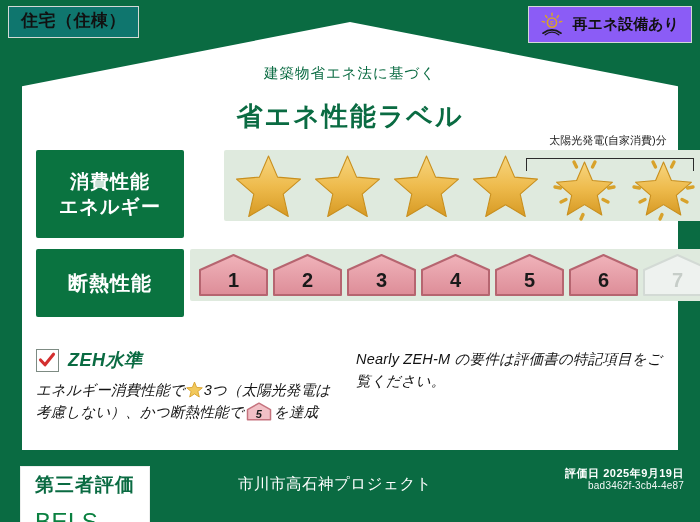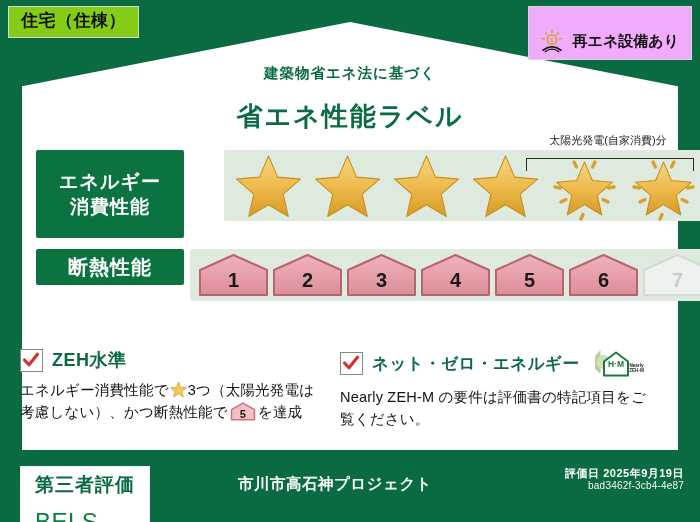--- a/index.html
+++ b/index.html
@@ -17,43 +17,43 @@
   .house-panel{
     position:absolute;left:22px;top:22px;width:656px;height:428px;
     background:#ffffff;
     clip-path:polygon(0% 15.0%, 50% 0%, 100% 15.0%, 100% 100%, 0% 100%);
     -webkit-clip-path:polygon(0% 15.0%, 50% 0%, 100% 15.0%, 100% 100%, 0% 100%);
   }
 
   
   .tag-dwelling{
     position:absolute;left:8px;top:6px;
-    background:#84cc16;border:1px solid #d4d9d6;
+    background:#0f766e;border:1px solid #d4d9d6;
     padding:5px 12px 6px 12px;
     font-size:17px;font-weight:bold;color:#111;
     letter-spacing:.5px;z-index:6;line-height:1.1;
   }
 
   
   .badge-renew{
     position:absolute;right:8px;top:6px;
-    background:#f0abfc;border:1px solid #d4d9d6;
-    padding:22px 12px 6px 10px;
+    background:#8b5cf6;border:1px solid #d4d9d6;
+    padding:5px 12px 6px 10px;
     display:flex;align-items:center;gap:8px;
     font-size:15px;font-weight:bold;color:#111;
     z-index:6;line-height:1.1;
   }
   .sun-icon{width:26px;height:24px;flex:0 0 auto;}
 
   
   .heading-wrap{
     position:absolute;left:0;right:0;top:64px;text-align:center;z-index:5;
   }
   .h-sub{
-    font-size:14.5px;font-weight:bold;color:#0a6b42;letter-spacing:1px;
+    font-size:14.5px;font-weight:normal;color:#0a6b42;letter-spacing:1px;
     margin:0 0 4px 0;
   }
   .h-main{
     font-size:26px;font-weight:bold;color:#0a6b42;letter-spacing:2px;
     margin:16px;
   }
 
   
   .rows{
     position:absolute;left:36px;top:150px;width:630px;z-index:5;
@@ -65,21 +65,21 @@
     font-weight:bold;font-size:19px;line-height:1.32;letter-spacing:1px;
     text-align:center;border-radius:2px;
   }
   .row-label.single{font-size:20px;}
   .row-track{
     flex:1 1 auto;background:#dfeade;margin-left:6px;border-radius:2px;
     position:relative;display:flex;align-items:center;
   }
   .row-energy .row-label{height:88px;}
   .row-energy .row-track{height:71px;margin-left:40px;}
-  .row-insul  .row-label{height:36px;}
+  .row-insul  .row-label{height:68px;}
   .row-insul  .row-track{height:52px;}
 
   
   .stars{display:flex;align-items:center;gap:2px;padding-left:6px;}
   .star-cell{position:relative;width:77px;height:72px;}
   .star-cell svg{position:absolute;left:0;top:0;}
 
   
   .solar-note{
     position:absolute;right:6px;top:-20px;width:176px;text-align:center;
@@ -103,22 +103,22 @@
   }
   .ins-badge svg{position:absolute;left:0;top:0;}
   .ins-badge span{
     position:relative;z-index:2;font-size:20px;font-weight:bold;color:#1a1a1a;
     line-height:1;padding-bottom:5px;
   }
   .ins-badge.off span{color:#c6cdc8;}
 
   
   .info-cols{
-    position:absolute;left:20px;top:348px;width:628px;
-    display:flex;gap:12px;z-index:5;
+    position:absolute;left:36px;top:348px;width:628px;
+    display:flex;gap:12px;z-index:5;font-style:italic;
   }
   .info-col{flex:1 1 0;min-width:0;}
   .info-head{display:flex;align-items:center;gap:9px;margin-bottom:7px;}
   .chk{
     width:21px;height:21px;border:1.6px solid #7d8b83;background:#fff;
     flex:0 0 auto;position:relative;
   }
   .chk svg{position:absolute;left:1px;top:1px;}
   .info-title{font-size:18px;font-weight:bold;color:#0a6b42;letter-spacing:.5px;}
   .info-title.small{font-size:16.5px;}
@@ -144,21 +144,21 @@
   .bels-box{
     position:absolute;left:20px;top:14px;background:#ffffff;
     padding:5px 14px 6px 14px;display:flex;align-items:baseline;gap:10px;
     border:1px solid #eceeed;
     flex-direction:column;
   }
   .bels-jp{font-size:19px;font-weight:bold;color:#0a6b42;letter-spacing:1px;}
   .bels-en{font-size:24px;font-weight:normal;color:#0a8040;letter-spacing:.5px;}
   .project{
     position:absolute;left:238px;top:22px;
-    font-size:15.5px;font-weight:bold;color:#ffffff;letter-spacing:.5px;
+    font-size:15.5px;font-weight:normal;color:#ffffff;letter-spacing:.5px;
   }
   .foot-right{
     position:absolute;right:16px;top:14px;text-align:right;color:#ffffff;
   }
   .eval-date{font-size:11px;font-weight:bold;letter-spacing:.5px;line-height:1.3;}
   .eval-id{font-size:10px;font-weight:normal;letter-spacing:.2px;opacity:.95;}
 </style>
 </head>
 <body>
 
@@ -189,22 +189,22 @@
 
   <div class="heading-wrap">
     <p class="h-sub">建築物省エネ法に基づく</p>
     <p class="h-main">省エネ性能ラベル</p>
   </div>
 
   <div class="rows">
 
     <div class="rating-row row-energy">
       <div class="row-label">
+        <span>消費性能</span>
         <span>エネルギー</span>
-        <span>消費性能</span>
       </div>
       <div class="row-track">
 
         <div class="solar-note">
           <span class="solar-note-text">太陽光発電(自家消費)分</span>
         </div>
         <div class="solar-bracket"></div>
 
         <div class="stars">
 
@@ -339,38 +339,20 @@
       <div class="info-body">
         <span>エネルギー消費性能で</span><span class="inline-star"><svg viewBox="0 0 17 17" width="17" height="17">
               <path d="M8.5 1 L10.6 6.4 L16.3 6.8 L11.9 10.5 L13.3 16 L8.5 12.9 L3.7 16 L5.1 10.5 L0.7 6.8 L6.4 6.4 Z" fill="#f2c95c" stroke="#d8a22b" stroke-width="0.9" stroke-linejoin="round"></path>
             </svg></span><span>3つ（太陽光発電は考慮しない）、かつ断熱性能で</span><span class="inline-house"><svg viewBox="0 0 26 19" width="26" height="19">
               <path d="M1.5 17.8 L1.5 7.6 L13 1.2 L24.5 7.6 L24.5 17.8 Z" fill="#f2c0c6" stroke="#c5737e" stroke-width="1.5" stroke-linejoin="round"></path>
             </svg><b>5</b></span><span>を達成</span>
       </div>
     </div>
 
     <div class="info-col">
-      <div class="info-head">
-        <span class="chk">
-          <svg viewBox="0 0 18 18" width="18" height="18">
-              <path d="M2.5 9 L7 13.8 L15.5 3.2" fill="none" stroke="#d32f2f" stroke-width="3.1" stroke-linecap="round" stroke-linejoin="round"></path>
-            </svg>
-        </span>
-        <span class="info-title small">ネット・ゼロ・エネルギー</span>
-        <span class="zehm-logo">
-          <svg viewBox="0 0 52 31" width="52" height="31">
-            <path d="M3 8 L8.5 2 L8.5 26 L3 21 Z" fill="#b9cf9a"></path>
-            <circle cx="11.5" cy="14" r="7" fill="#cfe0b5"></circle>
-            <path d="M12 27.5 L12 13.5 L24 4.5 L36 13.5 L36 27.5 Z" fill="#ffffff" stroke="#1b7a3d" stroke-width="2" stroke-linejoin="round"></path>
-            <text x="24" y="18.5" font-size="8.5" font-weight="bold" fill="#1b7a3d" text-anchor="middle" font-family="Liberation Sans, sans-serif">H·M</text>
-            <text x="44.5" y="19" font-size="4.6" font-weight="bold" fill="#1b1b1b" text-anchor="middle" font-family="Liberation Sans, sans-serif">Nearly</text>
-            <text x="44.5" y="24" font-size="4.6" font-weight="bold" fill="#1b1b1b" text-anchor="middle" font-family="Liberation Sans, sans-serif">ZEH-M</text>
-          </svg>
-        </span>
-      </div>
       <div class="info-body">Nearly ZEH-M の要件は評価書の特記項目をご覧ください。</div>
     </div>
   </div>
 
   <div class="footer">
     <div class="bels-box">
       <span class="bels-jp">第三者評価</span>
       <span class="bels-en">BELS</span>
     </div>
     <div class="project">市川市高石神プロジェクト</div>

